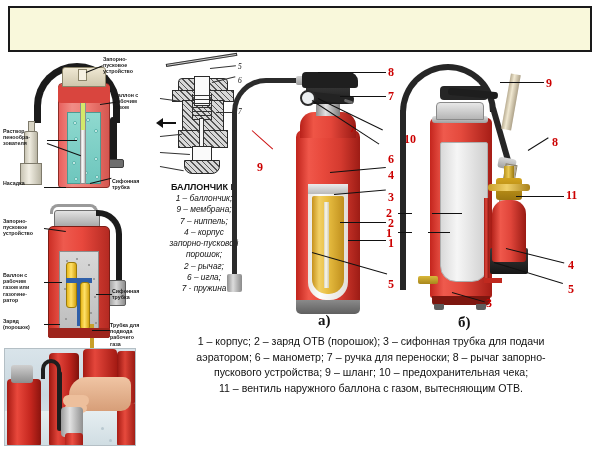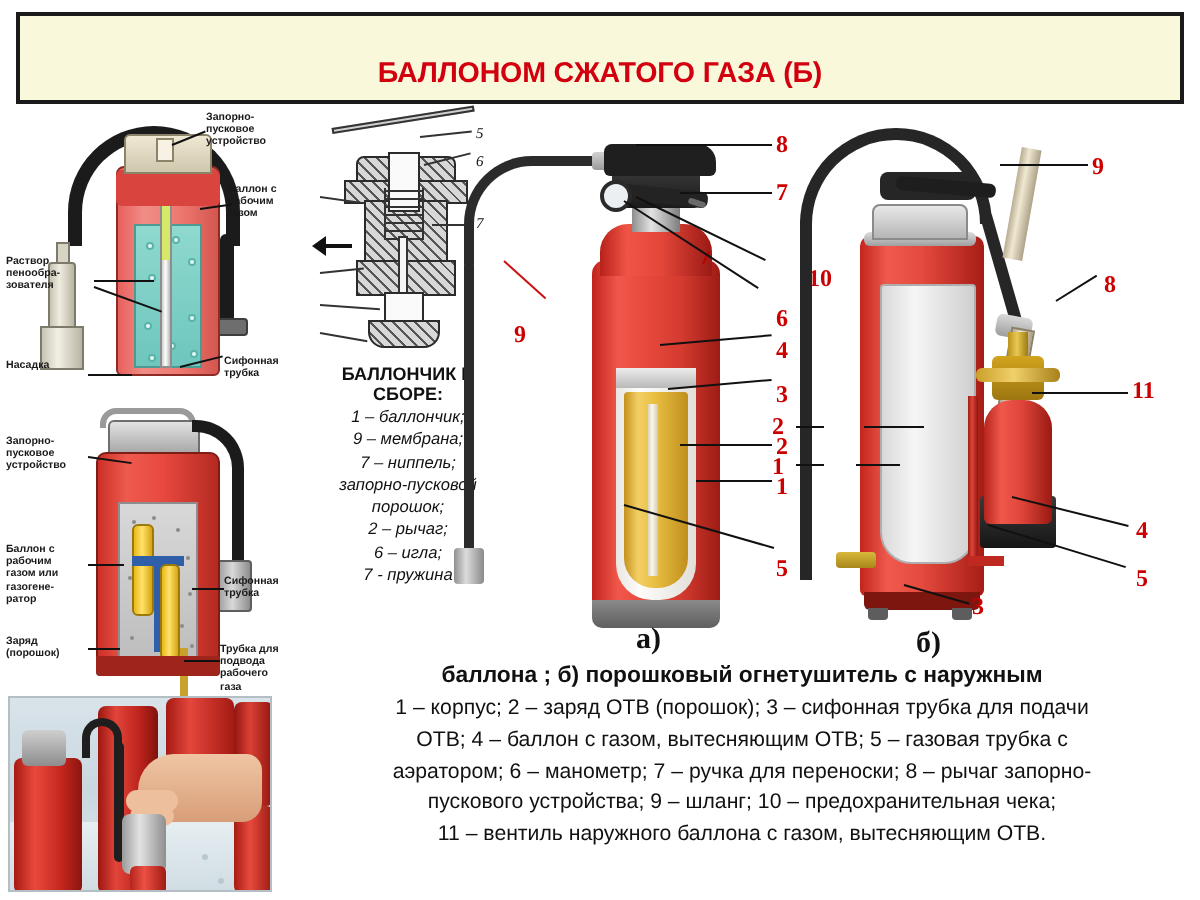--- a/index.html
+++ b/index.html
@@ -227,21 +227,20 @@
   }
 </style>
 </head>
 <body>
 
 <div class="page">
 
   <div class="title-banner">
     <div class="title-text">
       <br>
-      <span>БАЛЛОНОМ СЖАТОГО ГАЗА (Б)</span>
     </div>
   </div>
 
   <div class="p1">
     <div class="hose"></div>
     <div class="hose2"></div>
     <div class="hosefoot"></div>
     <div class="body">
       <div class="innercav">
         <div class="bub" style="left:5px;top:8px"></div>
@@ -366,24 +365,24 @@
     <div class="ln" style="left:2px;top:76px;width:22px;transform:rotate(-6deg)"></div>
     <div class="ln" style="left:2px;top:92px;width:30px;transform:rotate(4deg)"></div>
     <div class="ln" style="left:2px;top:106px;width:24px;transform:rotate(10deg)"></div>
     <div class="num" style="left:80px;top:2px">5</div>
     <div class="num" style="left:80px;top:16px">6</div>
     <div class="num" style="left:80px;top:47px">7</div>
   </div>
 
   <div class="legend-mid">
     <div class="h">БАЛЛОНЧИК В</div>
-    <div class="h">СБОРЕ:</div>
     <div class="it">1 – баллончик;</div>
     <div class="it">9 – мембрана;</div>
     <div class="it">7 – ниппель;</div>
+    <div class="it">4 – корпус</div>
     <div class="it">запорно-пусковой</div>
     <div class="it">порошок;</div>
     <div class="it">2 – рычаг;</div>
     <div class="it">6 – игла;</div>
     <div class="it">7 - пружина</div>
   </div>
 
   <div class="exA">
     <div class="hose"></div>
     <div class="hosev"></div>
@@ -471,21 +470,19 @@
   <div class="callout" style="left:546px;top:76px">9</div>
   <div class="callout" style="left:552px;top:135px">8</div>
   <div class="callout" style="left:566px;top:188px">11</div>
   <div class="callout" style="left:386px;top:206px">2</div>
   <div class="callout" style="left:386px;top:226px">1</div>
   <div class="callout" style="left:568px;top:258px">4</div>
   <div class="callout" style="left:568px;top:282px">5</div>
   <div class="callout" style="left:486px;top:296px">3</div>
 
   <div class="caption">
-    <div class="bold">баллона ; б) порошковый огнетушитель с наружным</div>
     <div class="list">1 – корпус; 2 – заряд ОТВ (порошок); 3 – сифонная трубка  для подачи</div>
-    <div class="list">ОТВ; 4 – баллон с газом, вытесняющим ОТВ; 5 – газовая трубка с</div>
     <div class="list">аэратором; 6 – манометр; 7 – ручка для переноски; 8 – рычаг запорно-</div>
     <div class="list">пускового устройства; 9 – шланг; 10 – предохранительная чека;</div>
     <div class="list">11 – вентиль наружного баллона с газом, вытесняющим ОТВ.</div>
   </div>
 
 </div>
 
 </body></html>

